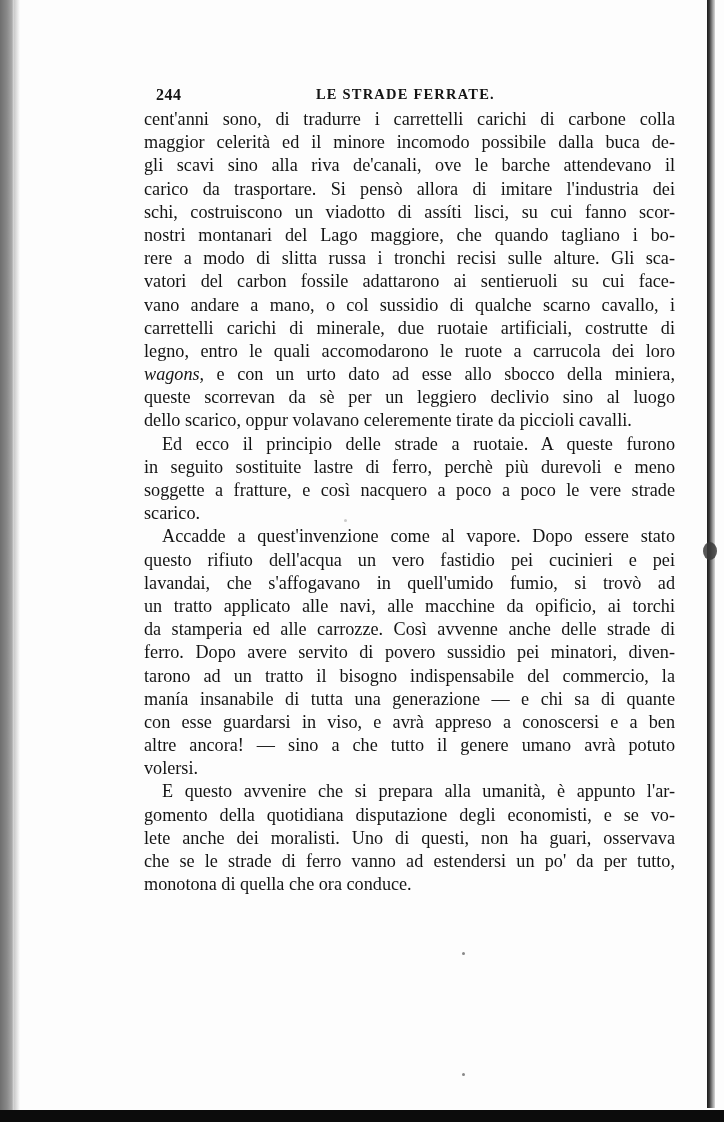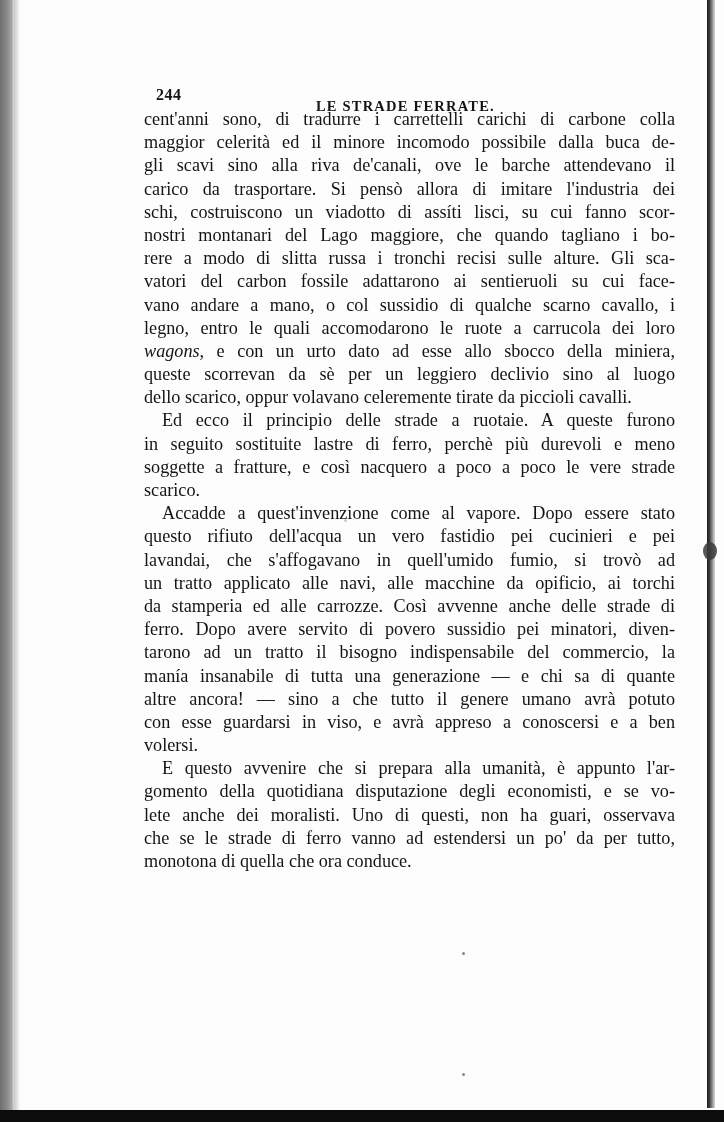--- a/index.html
+++ b/index.html
@@ -33,21 +33,21 @@
       position: absolute; left: 144px; top: 86px; width: 531px;
     }
     .running-head {
       position: relative; height: 22px; margin-bottom: 0px; margin-left: 12px;
     }
     .page-number {
       position: absolute; left: 0; top: 0;
       font-size: 16px; font-weight: bold; letter-spacing: 0.5px;
     }
     .running-title {
-      position: absolute; left: 160px; top: 12px;
+      position: absolute; left: 160px; top: 0;
       font-size: 14.5px; font-weight: bold; letter-spacing: 1.2px; text-align: right;
     }
     .body-text { font-size: 18.2px; line-height: 23.2px; }
     .line {
       display: block; white-space: nowrap;
       text-align: justify; text-align-last: justify;
       height: 23.2px;
     }
     .line.last { text-align-last: left; }
     .line.indent { padding-left: 18px; }
@@ -79,42 +79,43 @@
       <div>
         <span class="line">cent'anni sono, di tradurre i carrettelli carichi di carbone colla</span>
         <span class="line">maggior celerità ed il minore incomodo possibile dalla buca de-</span>
         <span class="line">gli scavi sino alla riva de'canali, ove le barche attendevano il</span>
         <span class="line">carico da trasportare. Si pensò allora di imitare l'industria dei</span>
         <span class="line">schi, costruiscono un viadotto di assíti lisci, su cui fanno scor-</span>
         <span class="line">nostri montanari del Lago maggiore, che quando tagliano i bo-</span>
         <span class="line">rere a modo di slitta russa i tronchi recisi sulle alture. Gli sca-</span>
         <span class="line">vatori del carbon fossile adattarono ai sentieruoli su cui face-</span>
         <span class="line">vano andare a mano, o col sussidio di qualche scarno cavallo, i</span>
+        <span class="line">carrettelli carichi di minerale, due ruotaie artificiali, costrutte di</span>
         <span class="line">legno, entro le quali accomodarono le ruote a carrucola dei loro</span>
         <span class="line"><span class="italic">wagons,</span> e con un urto dato ad esse allo sbocco della miniera,</span>
         <span class="line">queste scorrevan da sè per un leggiero declivio sino al luogo</span>
         <span class="line last">dello scarico, oppur volavano celeremente tirate da piccioli cavalli.</span>
       </div>
       <div>
         <span class="line indent">Ed ecco il principio delle strade a ruotaie. A queste furono</span>
         <span class="line">in seguito sostituite lastre di ferro, perchè più durevoli e meno</span>
         <span class="line">soggette a fratture, e così nacquero a poco a poco le vere strade</span>
         <span class="line last">scarico.</span>
       </div>
       <div>
         <span class="line indent">Accadde a quest'invenzione come al vapore. Dopo essere stato</span>
         <span class="line">questo rifiuto dell'acqua un vero fastidio pei cucinieri e pei</span>
         <span class="line">lavandai, che s'affogavano in quell'umido fumio, si trovò ad</span>
         <span class="line">un tratto applicato alle navi, alle macchine da opificio, ai torchi</span>
         <span class="line">da stamperia ed alle carrozze. Così avvenne anche delle strade di</span>
         <span class="line">ferro. Dopo avere servito di povero sussidio pei minatori, diven-</span>
         <span class="line">tarono ad un tratto il bisogno indispensabile del commercio, la</span>
         <span class="line">manía insanabile di tutta una generazione — e chi sa di quante</span>
+        <span class="line">con esse guardarsi in viso, e avrà appreso a conoscersi e a ben</span>
         <span class="line">altre ancora! — sino a che tutto il genere umano avrà potuto</span>
-        <span class="line">con esse guardarsi in viso, e avrà appreso a conoscersi e a ben</span>
         <span class="line last">volersi.</span>
       </div>
       <div>
         <span class="line indent">E questo avvenire che si prepara alla umanità, è appunto l'ar-</span>
         <span class="line">gomento della quotidiana disputazione degli economisti, e se vo-</span>
         <span class="line">lete anche dei moralisti. Uno di questi, non ha guari, osservava</span>
         <span class="line">che se le strade di ferro vanno ad estendersi un po' da per tutto,</span>
         <span class="line last">monotona di quella che ora conduce.</span>
       </div>
     </div>

